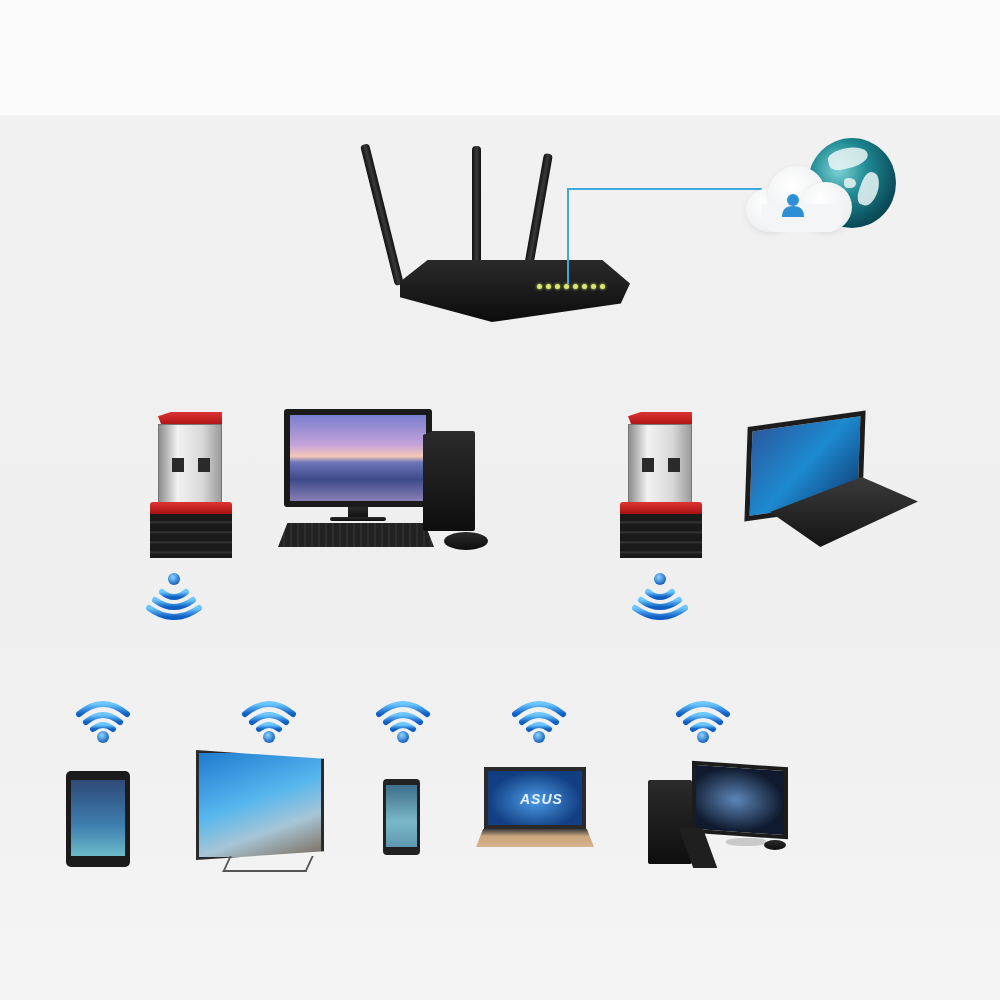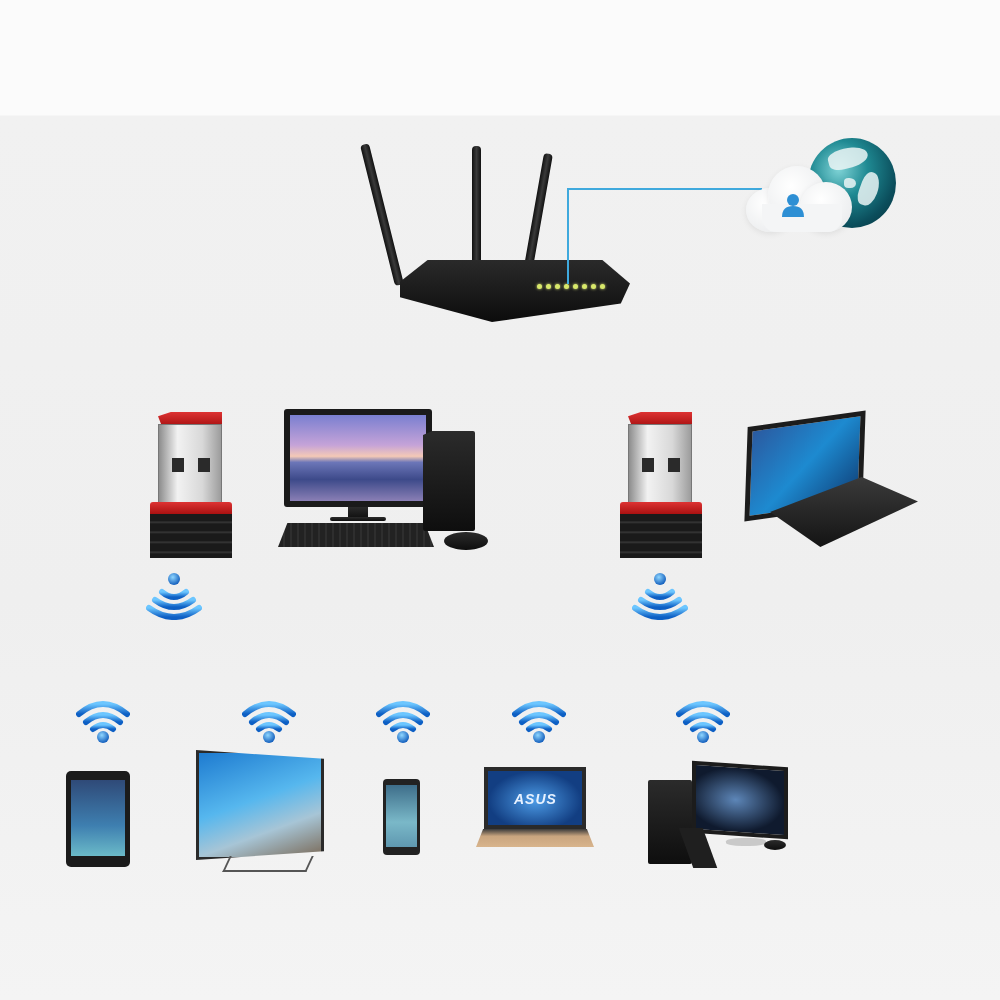--- a/index.html
+++ b/index.html
@@ -175,21 +175,21 @@
 </div>
 
 <div class="abs" style="left:383px;top:779px;width:37px;height:76px;background:#222;border-radius:4px;">
   <div class="abs" style="left:3px;top:6px;width:31px;height:62px;
       background:linear-gradient(#3e6e8a,#7ab8c8 60%,#5f98b0);"></div>
 </div>
 
 <div class="abs" style="left:476px;top:767px;width:118px;height:83px;">
   <div class="abs" style="left:8px;top:0;width:102px;height:62px;
       background:radial-gradient(ellipse at 50% 55%,#4c9be6,#123e82 70%);border:4px solid #2a2a2a;box-sizing:border-box;">
-    <span class="label-asus" style="left:26px;top:20px;">ASUS</span>
+    <span class="label-asus" style="left:32px;top:20px;">ASUS</span>
   </div>
   <div class="abs" style="left:0;top:62px;width:118px;height:18px;
       background:linear-gradient(#3a3a3a,#c9a57f 40%,#d8b48c);clip-path:polygon(6% 0,94% 0,100% 100%,0 100%);"></div>
 </div>
 
 <div class="abs" style="left:646px;top:762px;width:150px;height:105px;">
   <div class="dark" style="left:2px;top:18px;width:44px;height:84px;border-radius:2px;"></div>
   <div class="abs" style="left:46px;top:2px;width:96px;height:72px;
       background:radial-gradient(ellipse at 45% 50%,#5d86b8,#0f1a2e 70%);border:4px solid #1c1c1c;box-sizing:border-box;transform:skewY(4deg);"></div>
   <div class="abs" style="left:40px;top:66px;width:24px;height:40px;background:#1f1f1f;transform:skewX(20deg);"></div>

